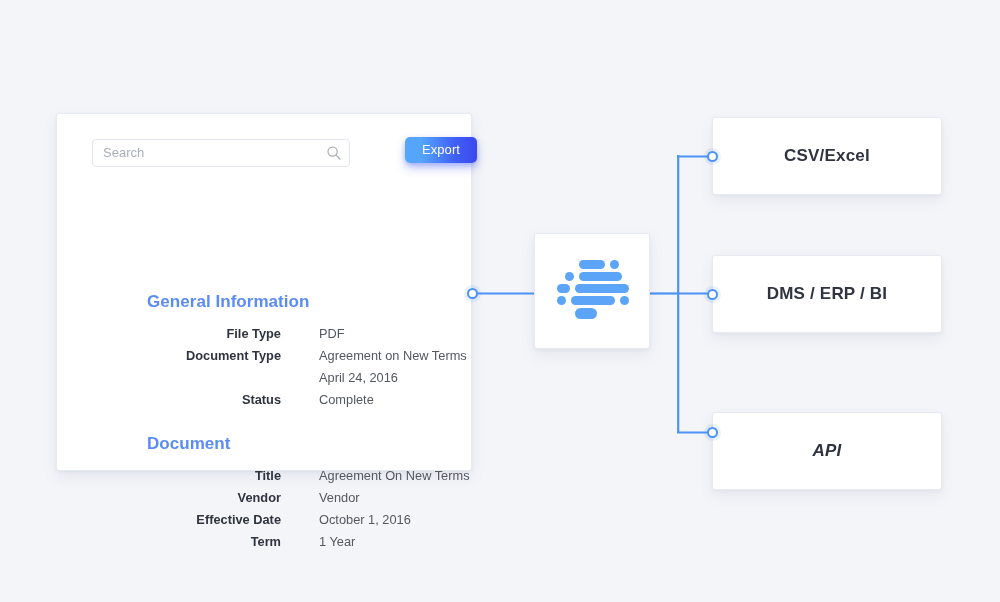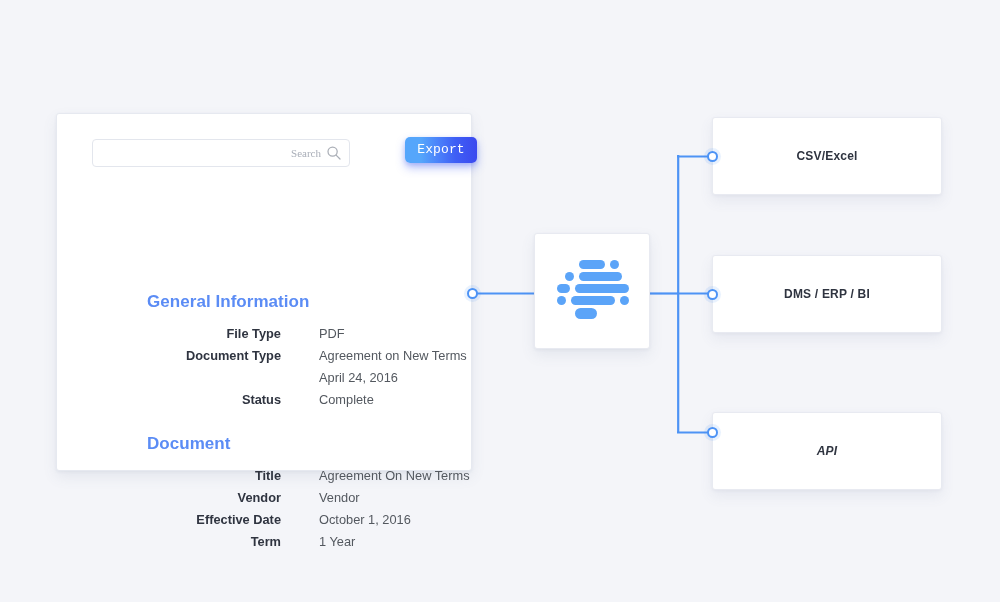--- a/index.html
+++ b/index.html
@@ -61,25 +61,24 @@
   #search-input {
     position: absolute;
     left: 10px;
     top: 0;
     right: 28px;
     height: 26px;
     line-height: 26px;
     border: none;
     outline: none;
     background: transparent;
-    font-family: Liberation Serif, serif;
-    font-size: 11px;
+    font-family: Liberation Sans, sans-serif;
+    font-size: 13px;
     color: #3b4049;
     padding: 0;
-    text-align: right;
   }
   #search-input::placeholder {
     color: #a9aeb8;
   }
   #search-icon {
     position: absolute;
     right: 7px;
     top: 5px;
     width: 16px;
     height: 16px;
@@ -94,21 +93,21 @@
     border-radius: 5px;
     border: none;
     cursor: pointer;
     background: linear-gradient(to right,
                 #55a6fb 0%, #55a6fb 22%,
                 #4a7ffa 48%, #3f5ff5 70%,
                 #3b49ef 100%);
     box-shadow: 0 5px 10px rgba(62, 90, 240, 0.35),
                 0 2px 4px rgba(62, 90, 240, 0.22);
     color: #ffffff;
-    font-family: Liberation Mono, monospace;
+    font-family: Liberation Sans, sans-serif;
     font-size: 13px;
     letter-spacing: .1px;
     line-height: 26px;
     text-align: center;
     padding: 0;
   }
 
   
   .section-heading {
     position: absolute;
@@ -182,21 +181,21 @@
                 0 1px 3px rgba(92, 104, 140, 0.06);
     box-sizing: border-box;
   }
   .dest-label {
     position: absolute;
     left: 0;
     right: 0;
     top: 50%;
     transform: translateY(-50%);
     text-align: center;
-    font-size: 12px;
+    font-size: 17px;
     font-weight: bold;
     color: #2f3440;
     letter-spacing: .2px;
   }
   #dest-csv  { top: 117px; }
   #dest-dms  { top: 255px; }
   #dest-api  { top: 412px; font-style: italic; }
 
   
   #connectors {

